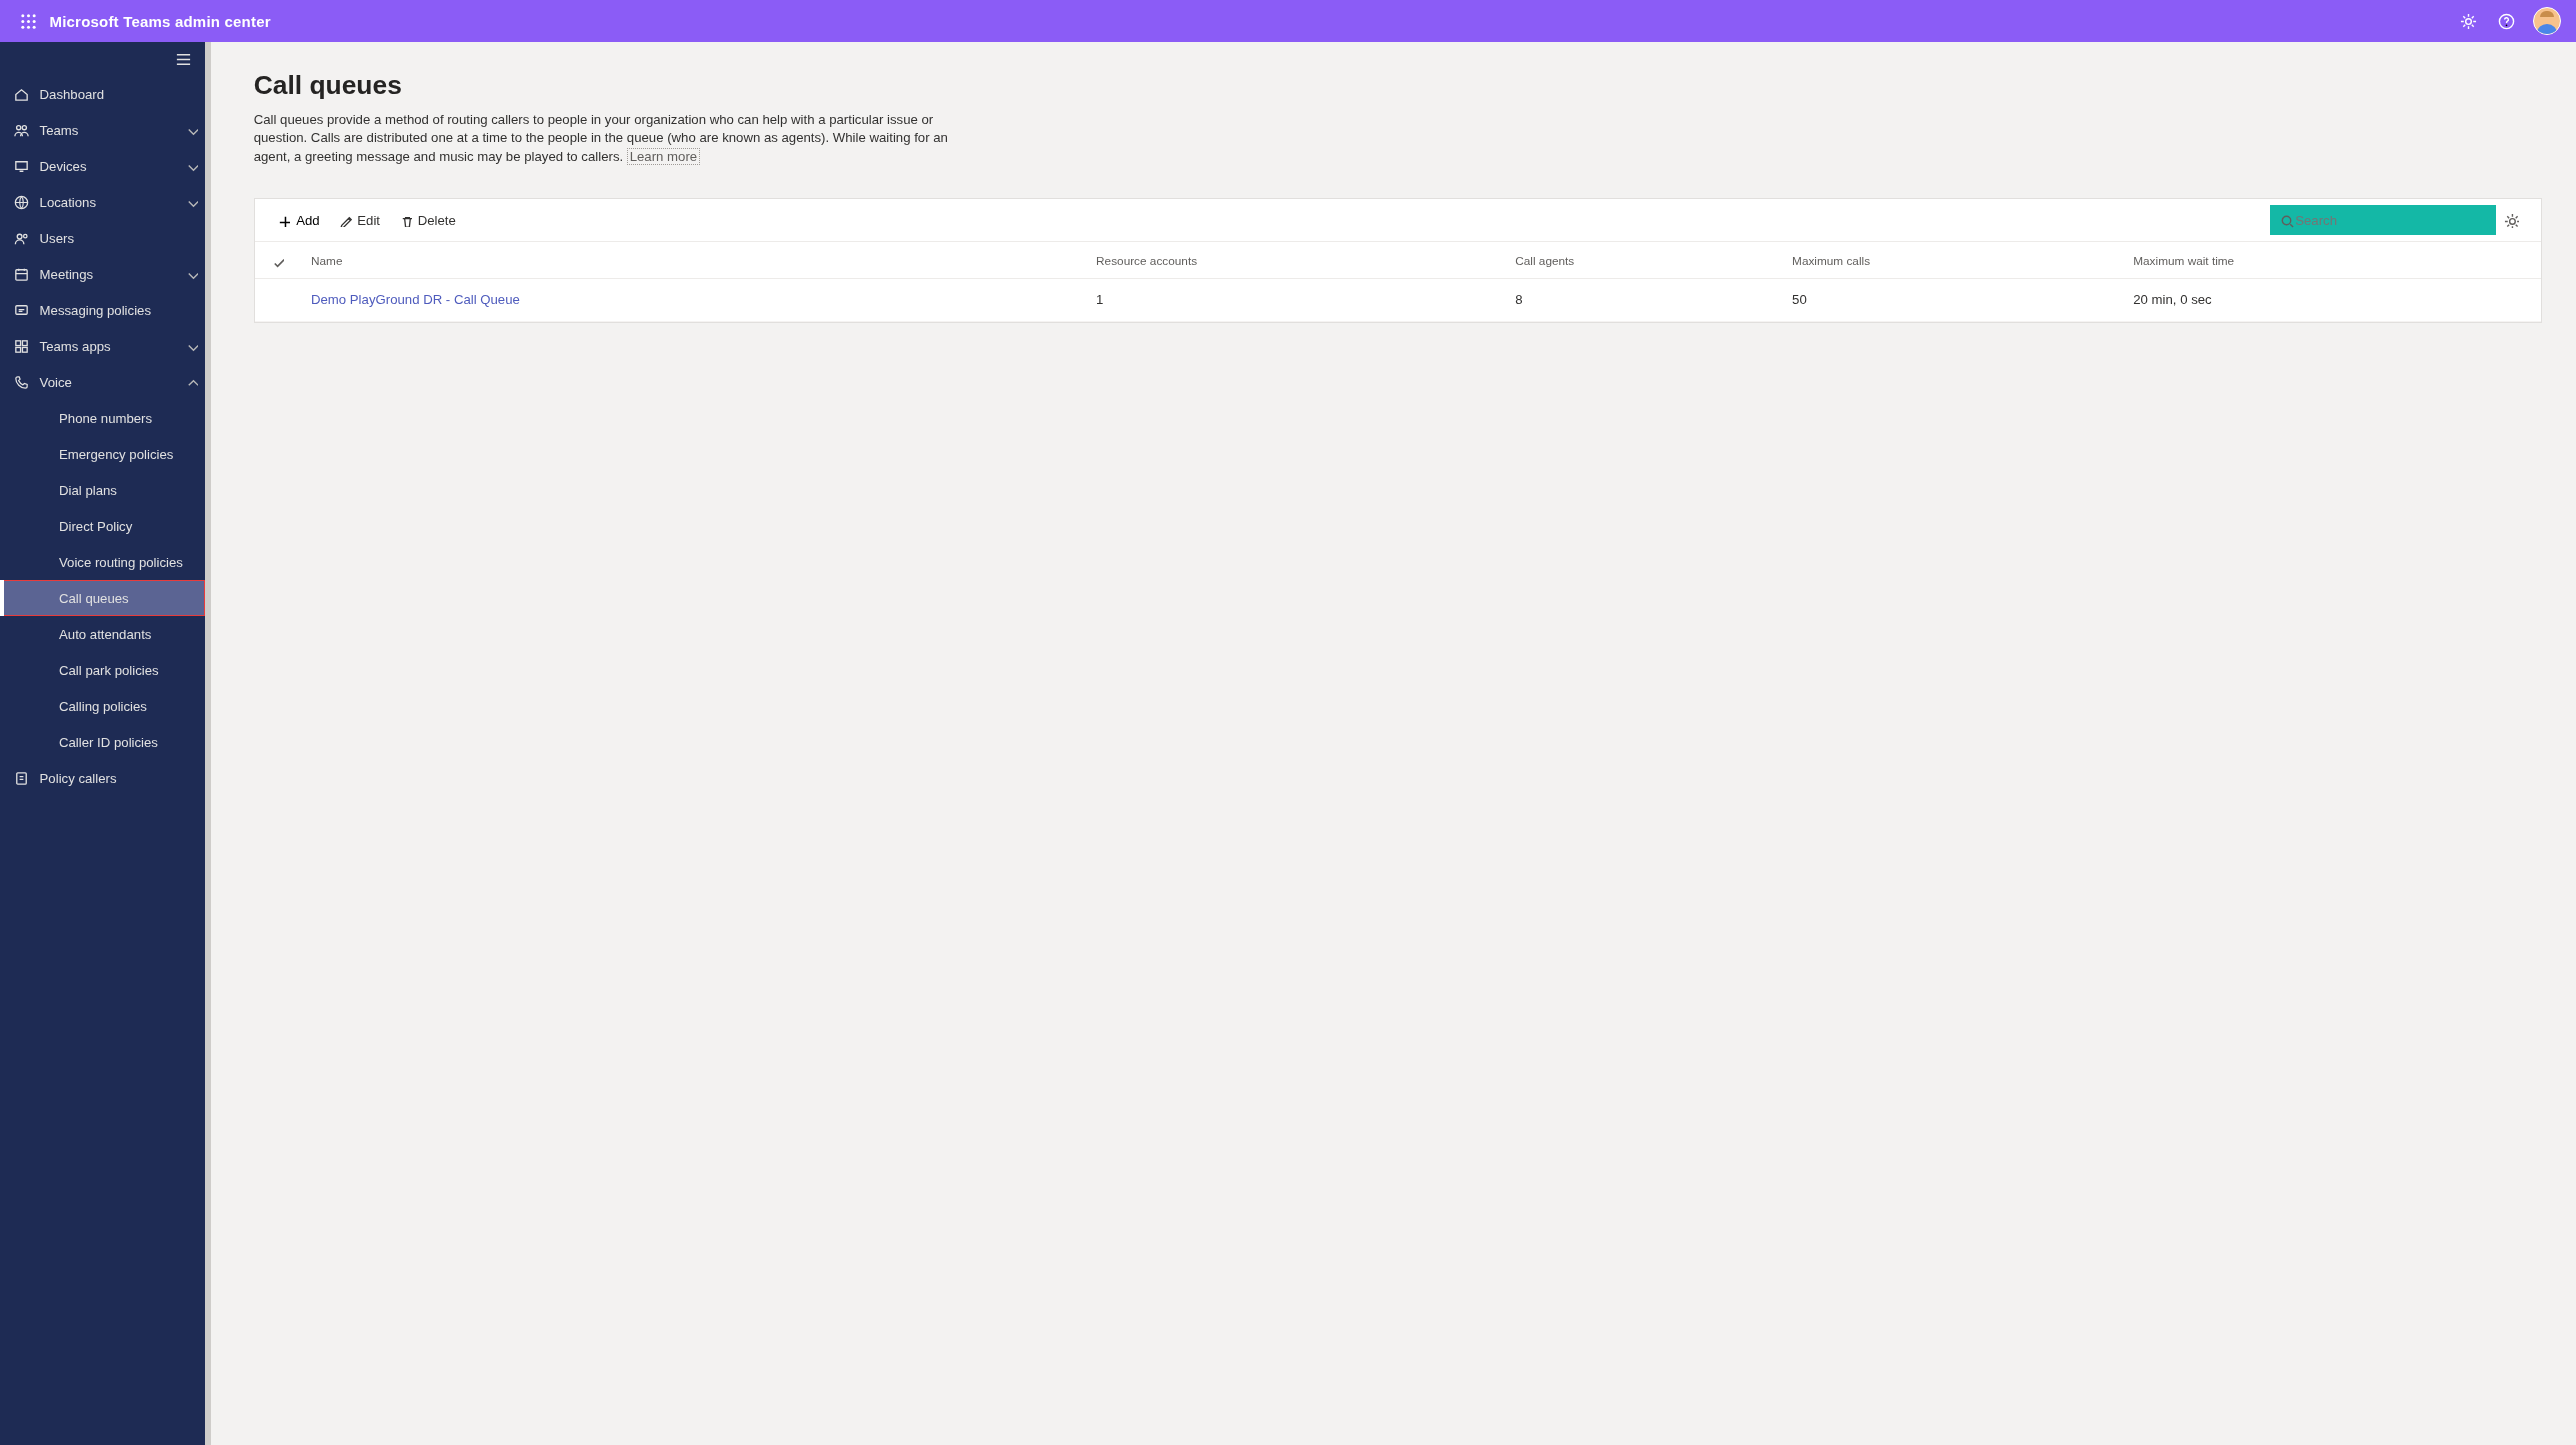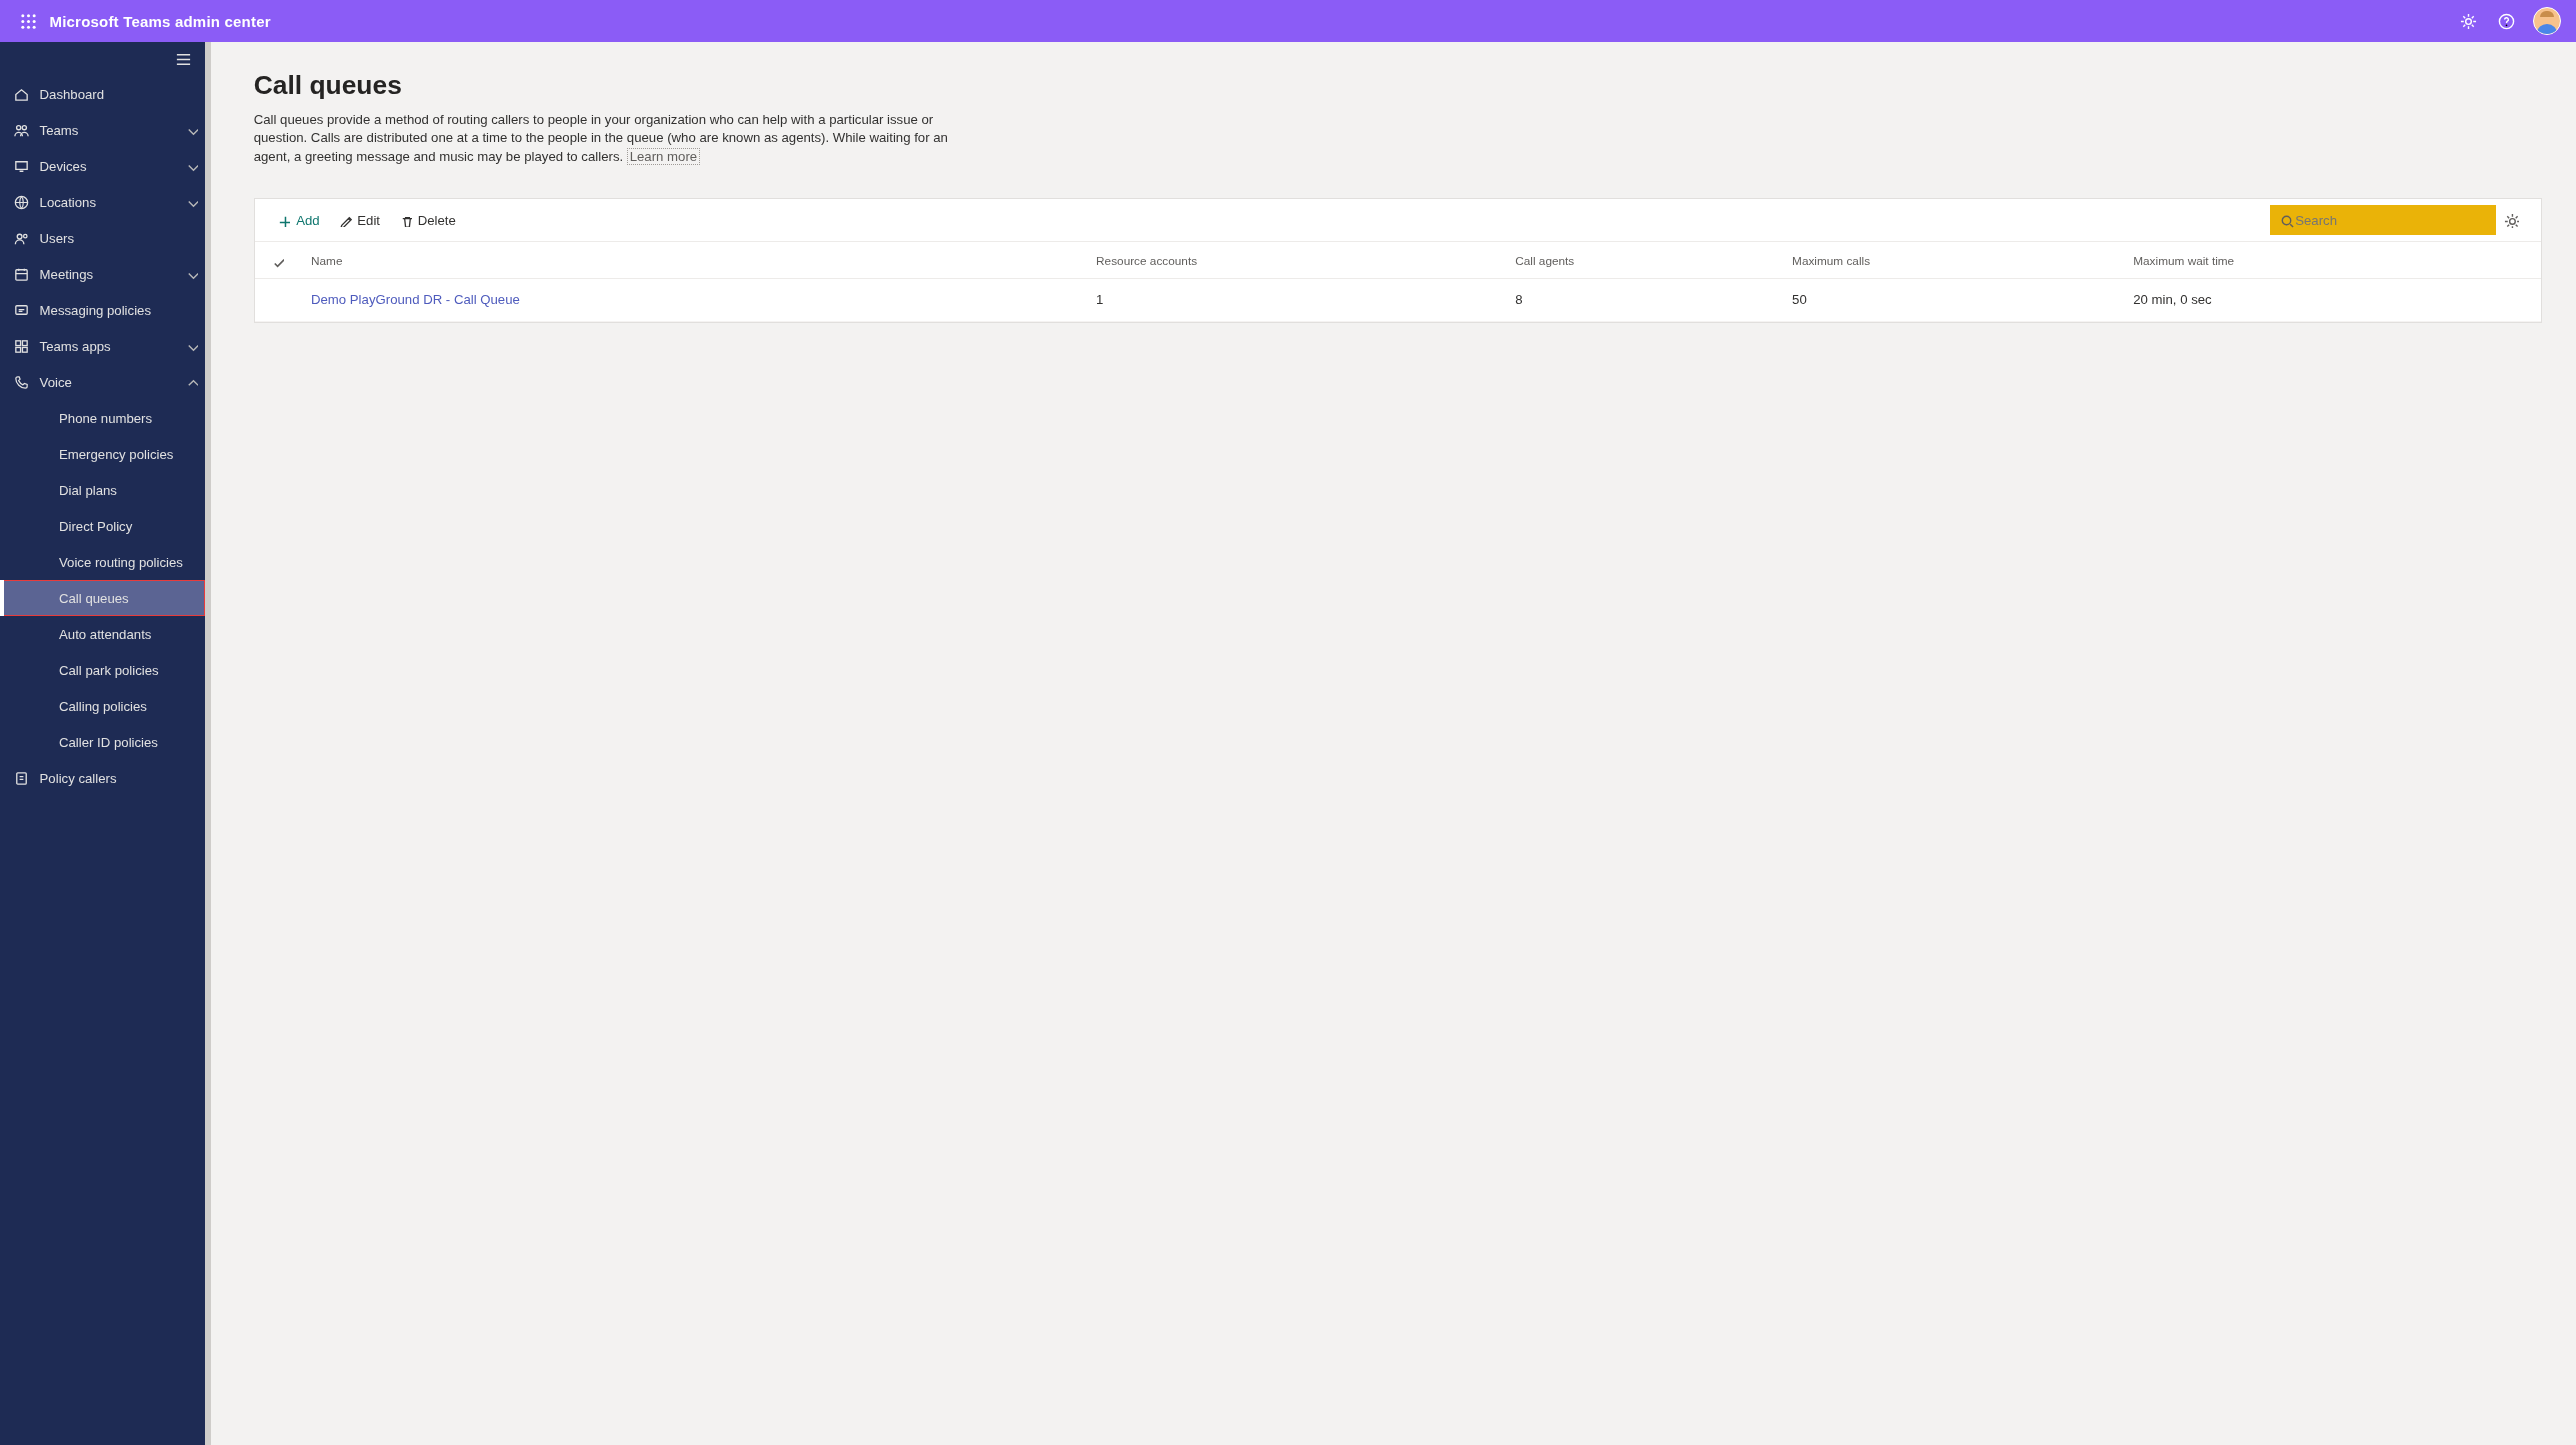--- a/index.html
+++ b/index.html
@@ -79,25 +79,25 @@
     height: 43px;
     padding: 0 13.2px;
     border-bottom: 0.9px solid #edebe9;
   }
   .toolbar .tbtn {
     display: flex; align-items: center; gap: 5.7px;
     padding: 0 9.4px; height: 30px;
     cursor: pointer; color: #323130; font-size: 13.2px;
     border-radius: 1.9px;
   }
-  .toolbar .tbtn.primary { color: #0f766e; }
+  .toolbar .tbtn.primary { color: #000000; }
   .toolbar .spacer { flex: 1; }
   .toolbar .search {
     display: flex; align-items: center; gap: 1px;
-    background: #eab308; height: 30px; padding: 0 9.4px;
+    background: #14b8a6; height: 30px; padding: 0 9.4px;
     width: 226px; color: #605e5c;
   }
   .toolbar .search input { border: none; background: transparent; outline: none; flex: 1; font-size: 13.2px; color: #323130; }
   .toolbar .settings-icon { width: 32px; display: flex; align-items: center; justify-content: center; cursor: pointer; color: #605e5c; }
 
   table.queues { width: 100%; border-collapse: collapse; font-size: 12.3px; }
   table.queues th {
     text-align: left; font-weight: 400; color: #605e5c;
     padding: 9.4px 11.3px 7.5px; border-bottom: 0.9px solid #edebe9;
     font-size: 11.8px;

